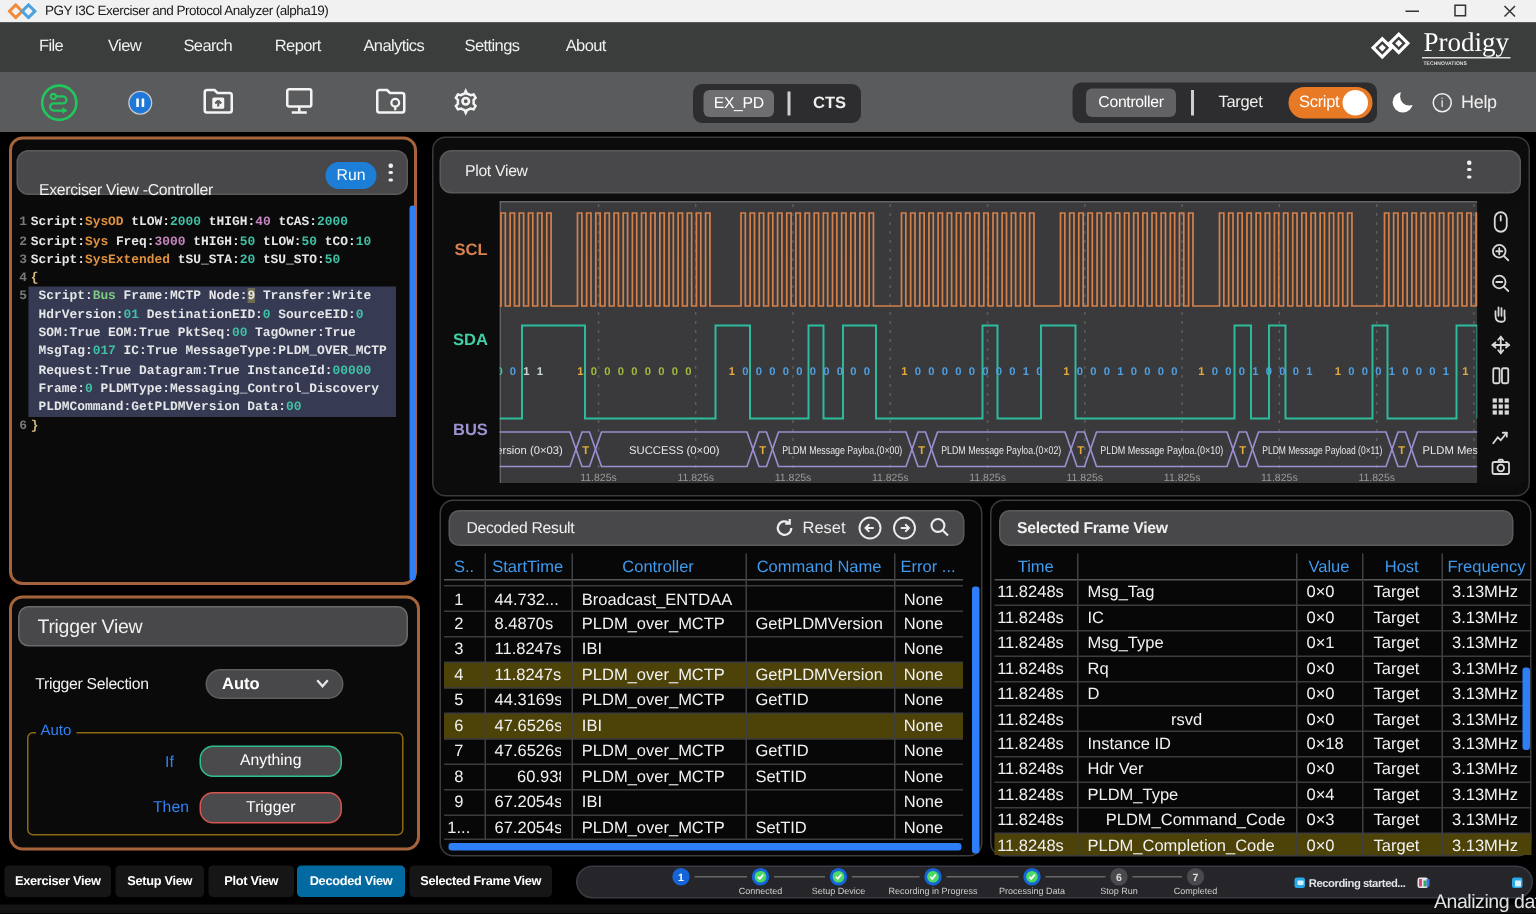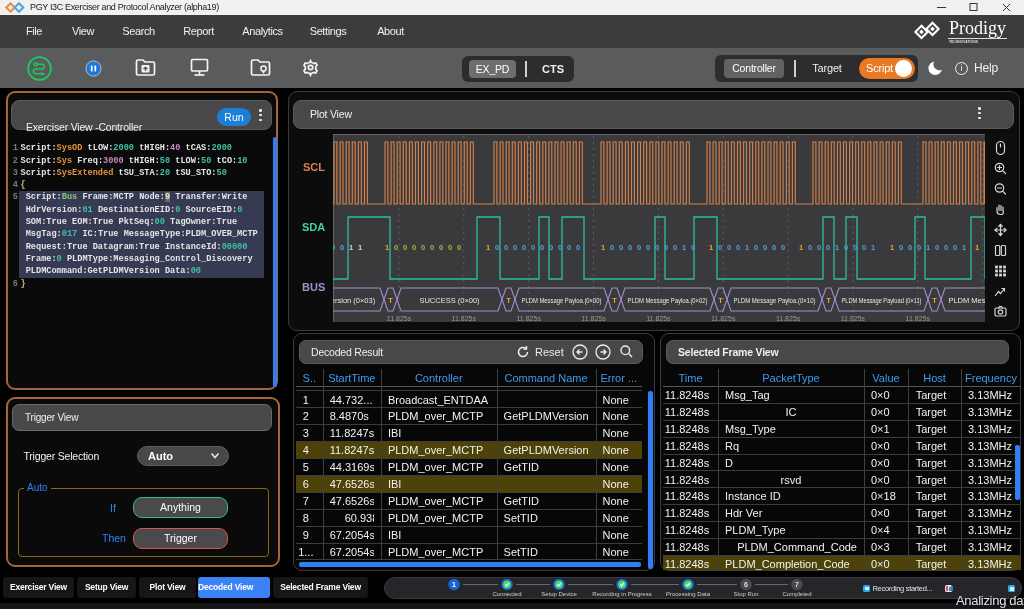--- a/index.html
+++ b/index.html
@@ -101,21 +101,21 @@
 <div style="position:absolute;left:20.5px;top:216.0px;white-space:pre;font:bold 8.6px 'Liberation Mono',monospace;line-height:12.3px"><span style="color:#e4e6e8"> SOM:True EOM:True PktSeq:</span><span style="color:#3fc1a7">00</span><span style="color:#e4e6e8"> TagOwner:True</span></div>
 <div style="position:absolute;left:20.5px;top:228.3px;white-space:pre;font:bold 8.6px 'Liberation Mono',monospace;line-height:12.3px"><span style="color:#e4e6e8"> MsgTag:</span><span style="color:#3fc1a7">017</span><span style="color:#e4e6e8"> IC:True MessageType:PLDM_OVER_MCTP</span></div>
 <div style="position:absolute;left:20.5px;top:240.6px;white-space:pre;font:bold 8.6px 'Liberation Mono',monospace;line-height:12.3px"><span style="color:#e4e6e8"> Request:True Datagram:True InstanceId:</span><span style="color:#3fc1a7">00000</span></div>
 <div style="position:absolute;left:20.5px;top:252.9px;white-space:pre;font:bold 8.6px 'Liberation Mono',monospace;line-height:12.3px"><span style="color:#e4e6e8"> Frame:</span><span style="color:#3fc1a7">0</span><span style="color:#e4e6e8"> PLDMType:Messaging_Control_Discovery</span></div>
 <div style="position:absolute;left:20.5px;top:265.2px;white-space:pre;font:bold 8.6px 'Liberation Mono',monospace;line-height:12.3px"><span style="color:#e4e6e8"> PLDMCommand:GetPLDMVersion Data:</span><span style="color:#3fc1a7">00</span></div>
 <div style="position:absolute;left:9px;top:277.5px;width:9px;text-align:right;color:#7a7a7a;font:bold 8.6px 'Liberation Mono',monospace;line-height:12.3px">6</div>
 <div style="position:absolute;left:20.5px;top:277.5px;white-space:pre;font:bold 8.6px 'Liberation Mono',monospace;line-height:12.3px"><span style="color:#d7ba7d">}</span></div>
 <div class="abs" style="left:273px;top:137px;width:3.5px;height:250px;background:#2e7ef7;border-radius:2px"></div>
 <div class="abs" style="left:6px;top:397px;width:274px;height:170px;background:#0a0a0a;border:2px solid #a5643c;border-radius:9px"></div>
 <div class="phead" style="left:12px;top:404px;width:260px;height:27px;border:1px solid #6a6a6c;border-radius:7px"></div>
-<div class="abs" style="left:25px;top:404px;height:27px;line-height:27px;font-size:10px;letter-spacing:-0.2px;color:#f0f0f0">Trigger View</div>
+<div class="abs" style="left:25px;top:404px;height:27px;line-height:27px;font-size:13px;letter-spacing:-0.2px;color:#f0f0f0">Trigger View</div>
 <div class="abs" style="left:23.5px;top:446px;height:20px;line-height:20px;font-size:10.5px;letter-spacing:-0.2px;color:#f2f2f2">Trigger Selection</div>
 <div class="abs" style="left:137px;top:446px;width:92px;height:20px;background:#48484a;border-radius:10px;border:1px solid #5e5e60"></div>
 <div class="abs" style="left:148px;top:446px;height:20px;line-height:20px;font-size:11px;font-weight:bold;color:#fff">Auto</div>
 <svg class="abs" style="left:210px;top:452px" width="10" height="8" viewBox="0 0 10 8">
     <path d="M1.5,1.5 L5,5.5 L8.5,1.5" fill="none" stroke="#e8e8e8" stroke-width="1.5"></path>
   </svg>
 <div class="abs" style="left:18px;top:488px;width:251px;height:69px;border:1px solid #8a6a10;border-radius:4px"></div>
 <div class="abs" style="left:24px;top:482px;padding:0 3px;background:#0a0a0a;font-size:10px;color:#2f81f7">Auto</div>
 <div class="abs" style="left:110px;top:498px;width:18px;height:20px;line-height:20px;font-size:10.5px;color:#2f81f7">If</div>
 <div class="abs" style="left:133px;top:497px;width:95px;height:21px;background:#4a4a4c;border:1.5px solid #2fbf8f;border-radius:9px;line-height:18px;text-align:center;font-size:10.5px;color:#fff">Anything</div>
@@ -379,33 +379,32 @@
 <div style="position:absolute;left:496.6px;top:368.5px;width:1px;height:191.5px;background:#3f4043"></div>
 <div style="position:absolute;left:595.5px;top:368.5px;width:1px;height:191.5px;background:#3f4043"></div>
 <div class="abs" style="left:648px;top:391px;width:5px;height:178px;background:#2e7ef7;border-radius:2px"></div>
 <div class="abs" style="left:299px;top:562px;width:342px;height:5px;background:#2e7ef7;border-radius:2px"></div>
 <div class="abs" style="left:660px;top:333px;width:361px;height:238px;background:#070707;border:1px solid #3c3c3e;border-radius:9px;overflow:hidden"></div>
 <div class="phead" style="left:666px;top:340px;width:343px;height:24px;border:1px solid #5a5a5c;border-radius:7px"></div>
 <div class="abs" style="left:678px;top:340px;height:24px;line-height:24px;font-size:10.5px;letter-spacing:-0.2px;color:#f0f0f0;font-weight:bold">Selected Frame View</div>
 <div class="abs" style="left:660px;top:333px;width:423px;height:237px;overflow:hidden">
     <div style="position:absolute;left:3px;top:35.5px;width:358px;height:18.5px;border-bottom:1px solid #55565a"></div>
     <div style="position:absolute;left:3px;top:35.5px;width:55px;height:18.5px;line-height:18.5px;text-align:center;color:#3f9bf0;font-size:11px;overflow:hidden;white-space:nowrap">Time</div>
-    <div style="position:absolute;left:58px;top:35.5px;width:146px;height:18.5px;line-height:18.5px;text-align:center;color:#3f9bf0;font-size:11px;overflow:hidden;white-space:nowrap">PacketType</div>
     <div style="position:absolute;left:204px;top:35.5px;width:44px;height:18.5px;line-height:18.5px;text-align:center;color:#3f9bf0;font-size:11px;overflow:hidden;white-space:nowrap">Value</div>
     <div style="position:absolute;left:248px;top:35.5px;width:53px;height:18.5px;line-height:18.5px;text-align:center;color:#3f9bf0;font-size:11px;overflow:hidden;white-space:nowrap">Host</div>
     <div style="position:absolute;left:301px;top:35.5px;width:60px;height:18.5px;line-height:18.5px;text-align:center;color:#3f9bf0;font-size:11px;overflow:hidden;white-space:nowrap">Frequency</div>
     <div style="position:absolute;left:3px;top:54.0px;width:358px;height:16.9px;background:transparent;border-bottom:1px solid #3c3c3e"></div>
     <div style="position:absolute;left:3px;top:54.0px;width:48px;height:16.9px;line-height:16.9px;text-align:center;color:#f2f2f2;font-size:11px;overflow:hidden;white-space:nowrap">11.8248s</div>
     <div style="position:absolute;left:58px;top:54.0px;width:139px;height:16.9px;line-height:16.9px;padding-left:7px;text-align:left;color:#f2f2f2;font-size:11px;overflow:hidden;white-space:nowrap">Msg_Tag</div>
     <div style="position:absolute;left:204px;top:54.0px;width:37px;height:16.9px;line-height:16.9px;padding-left:7px;text-align:left;color:#f2f2f2;font-size:11px;overflow:hidden;white-space:nowrap">0×0</div>
     <div style="position:absolute;left:248px;top:54.0px;width:46px;height:16.9px;line-height:16.9px;text-align:center;color:#f2f2f2;font-size:11px;overflow:hidden;white-space:nowrap">Target</div>
     <div style="position:absolute;left:301px;top:54.0px;width:53px;height:16.9px;line-height:16.9px;padding-left:7px;text-align:left;color:#f2f2f2;font-size:11px;overflow:hidden;white-space:nowrap">3.13MHz</div>
     <div style="position:absolute;left:3px;top:70.9px;width:358px;height:16.9px;background:transparent;border-bottom:1px solid #3c3c3e"></div>
     <div style="position:absolute;left:3px;top:70.9px;width:48px;height:16.9px;line-height:16.9px;text-align:center;color:#f2f2f2;font-size:11px;overflow:hidden;white-space:nowrap">11.8248s</div>
-    <div style="position:absolute;left:58px;top:70.9px;width:139px;height:16.9px;line-height:16.9px;padding-left:7px;text-align:center;color:#f2f2f2;font-size:11px;overflow:hidden;white-space:nowrap">IC</div>
+    <div style="position:absolute;left:58px;top:70.9px;width:139px;height:16.9px;line-height:16.9px;padding-left:7px;text-align:left;color:#f2f2f2;font-size:11px;overflow:hidden;white-space:nowrap">IC</div>
     <div style="position:absolute;left:204px;top:70.9px;width:37px;height:16.9px;line-height:16.9px;padding-left:7px;text-align:left;color:#f2f2f2;font-size:11px;overflow:hidden;white-space:nowrap">0×0</div>
     <div style="position:absolute;left:248px;top:70.9px;width:46px;height:16.9px;line-height:16.9px;text-align:center;color:#f2f2f2;font-size:11px;overflow:hidden;white-space:nowrap">Target</div>
     <div style="position:absolute;left:301px;top:70.9px;width:53px;height:16.9px;line-height:16.9px;padding-left:7px;text-align:left;color:#f2f2f2;font-size:11px;overflow:hidden;white-space:nowrap">3.13MHz</div>
     <div style="position:absolute;left:3px;top:87.8px;width:358px;height:16.9px;background:transparent;border-bottom:1px solid #3c3c3e"></div>
     <div style="position:absolute;left:3px;top:87.8px;width:48px;height:16.9px;line-height:16.9px;text-align:center;color:#f2f2f2;font-size:11px;overflow:hidden;white-space:nowrap">11.8248s</div>
     <div style="position:absolute;left:58px;top:87.8px;width:139px;height:16.9px;line-height:16.9px;padding-left:7px;text-align:left;color:#f2f2f2;font-size:11px;overflow:hidden;white-space:nowrap">Msg_Type</div>
     <div style="position:absolute;left:204px;top:87.8px;width:37px;height:16.9px;line-height:16.9px;padding-left:7px;text-align:left;color:#f2f2f2;font-size:11px;overflow:hidden;white-space:nowrap">0×1</div>
     <div style="position:absolute;left:248px;top:87.8px;width:46px;height:16.9px;line-height:16.9px;text-align:center;color:#f2f2f2;font-size:11px;overflow:hidden;white-space:nowrap">Target</div>
     <div style="position:absolute;left:301px;top:87.8px;width:53px;height:16.9px;line-height:16.9px;padding-left:7px;text-align:left;color:#f2f2f2;font-size:11px;overflow:hidden;white-space:nowrap">3.13MHz</div>
     <div style="position:absolute;left:3px;top:104.7px;width:358px;height:16.9px;background:transparent;border-bottom:1px solid #3c3c3e"></div>
@@ -458,21 +457,21 @@
     <div style="position:absolute;left:301px;top:223.0px;width:53px;height:16.9px;line-height:16.9px;padding-left:7px;text-align:left;color:#f2f2f2;font-size:11px;overflow:hidden;white-space:nowrap">3.13MHz</div>
     <div style="position:absolute;left:58px;top:35.5px;width:1px;height:204.4px;background:#3f4043"></div>
     <div style="position:absolute;left:204px;top:35.5px;width:1px;height:204.4px;background:#3f4043"></div>
     <div style="position:absolute;left:248px;top:35.5px;width:1px;height:204.4px;background:#3f4043"></div>
     <div style="position:absolute;left:301px;top:35.5px;width:1px;height:204.4px;background:#3f4043"></div>
   </div>
 <div class="abs" style="left:1015px;top:445px;width:5px;height:55px;background:#2e7ef7;border-radius:2px"></div>
 <div class="abs" style="left:3px;top:576.5px;width:71px;height:21px;background:#161616;border-radius:3px;line-height:21px;text-align:center;font-size:8.5px;letter-spacing:-0.2px;font-weight:bold;color:#fff;white-space:nowrap">Exerciser View</div>
 <div class="abs" style="left:77px;top:576.5px;width:59px;height:21px;background:#161616;border-radius:3px;line-height:21px;text-align:center;font-size:8.5px;letter-spacing:-0.2px;font-weight:bold;color:#fff;white-space:nowrap">Setup View</div>
 <div class="abs" style="left:139px;top:576.5px;width:57px;height:21px;background:#161616;border-radius:3px;line-height:21px;text-align:center;font-size:8.5px;letter-spacing:-0.2px;font-weight:bold;color:#fff;white-space:nowrap">Plot View</div>
-<div class="abs" style="left:198px;top:576.5px;width:72px;height:21px;background:#3b82f6;border-radius:3px;line-height:21px;font-size:8.5px;letter-spacing:-0.2px;font-weight:bold;color:#fff;white-space:nowrap">Decoded View</div>
+<div class="abs" style="left:198px;top:576.5px;width:72px;height:21px;background:#0369a1;border-radius:3px;line-height:21px;text-align:center;font-size:8.5px;letter-spacing:-0.2px;font-weight:bold;color:#fff;white-space:nowrap">Decoded View</div>
 <div class="abs" style="left:273px;top:576.5px;width:95px;height:21px;background:#161616;border-radius:3px;line-height:21px;text-align:center;font-size:8.5px;letter-spacing:-0.2px;font-weight:bold;color:#fff;white-space:nowrap">Selected Frame View</div>
 <div class="abs" style="left:0;top:603px;width:1024px;height:6px;background:#141414"></div>
 <div class="abs" style="left:384px;top:577px;width:638px;height:21.5px;background:#26262a;border:1px solid #3a3a44;border-radius:11px"></div>
 <svg class="abs" style="left:384px;top:577px" width="638" height="22" viewBox="0 0 638 22">
     <line x1="79" y1="7.5" x2="114" y2="7.5" stroke="#686868" stroke-width="1"></line>
     <line x1="132" y1="7.5" x2="166" y2="7.5" stroke="#686868" stroke-width="1"></line>
     <line x1="184" y1="7.5" x2="229" y2="7.5" stroke="#686868" stroke-width="1"></line>
     <line x1="247" y1="7.5" x2="295" y2="7.5" stroke="#686868" stroke-width="1"></line>
     <line x1="313" y1="7.5" x2="353" y2="7.5" stroke="#686868" stroke-width="1"></line>
     <line x1="371" y1="7.5" x2="404" y2="7.5" stroke="#686868" stroke-width="1"></line>
@@ -496,19 +495,19 @@
     <text x="304" y="19" fill="#cfcfcf" font-size="6" text-anchor="middle" font-family="Liberation Sans,sans-serif">Processing Data</text>
     <circle cx="362" cy="7.5" r="5.8" fill="#4a4a4e"></circle>
     <text x="362" y="10.0" fill="#ddd" font-size="7" font-weight="bold" text-anchor="middle" font-family="Liberation Sans,sans-serif">6</text>
     <text x="362" y="19" fill="#cfcfcf" font-size="6" text-anchor="middle" font-family="Liberation Sans,sans-serif">Stop Run</text>
     <circle cx="413" cy="7.5" r="5.8" fill="#4a4a4e"></circle>
     <text x="413" y="10.0" fill="#ddd" font-size="7" font-weight="bold" text-anchor="middle" font-family="Liberation Sans,sans-serif">7</text>
     <text x="413" y="19" fill="#cfcfcf" font-size="6" text-anchor="middle" font-family="Liberation Sans,sans-serif">Completed</text>
   </svg>
 <div class="abs" style="left:863px;top:585px;width:7px;height:7px;background:#29a8e8;border-radius:1.5px"></div>
 <div class="abs" style="left:864.5px;top:587px;width:4px;height:3px;background:#d6f0ff;border-radius:0.5px"></div>
-<div class="abs" style="left:872.5px;top:582px;height:13px;line-height:13px;font-size:7.5px;letter-spacing:-0.3px;font-weight:normal;color:#dfe3e6;white-space:nowrap">Recording started...</div>
+<div class="abs" style="left:872.5px;top:582px;height:13px;line-height:13px;font-size:7.5px;letter-spacing:-0.3px;font-weight:bold;color:#dfe3e6;white-space:nowrap">Recording started...</div>
 <div class="abs" style="left:945px;top:585px;width:7px;height:7px;background:#e8e8e8;border-radius:1.5px"></div>
 <div class="abs" style="left:946px;top:586px;width:2px;height:5px;background:#e0407a"></div>
 <div class="abs" style="left:948.5px;top:587px;width:2px;height:4px;background:#35a854"></div>
 <div class="abs" style="left:951px;top:586px;width:1.5px;height:5px;background:#3578e5"></div>
 <div class="abs" style="left:956px;top:594px;height:13px;line-height:13px;font-size:13px;letter-spacing:-0.3px;font-weight:normal;color:#dfe3e6;white-space:nowrap">Analizing data</div>
 <div class="abs" style="left:1008px;top:585px;width:7px;height:7px;background:#29a8e8;border-radius:1.5px"></div>
 <div class="abs" style="left:1009.5px;top:586.5px;width:4px;height:4px;background:#d6f0ff;border-radius:0.5px"></div>
 </body></html>

